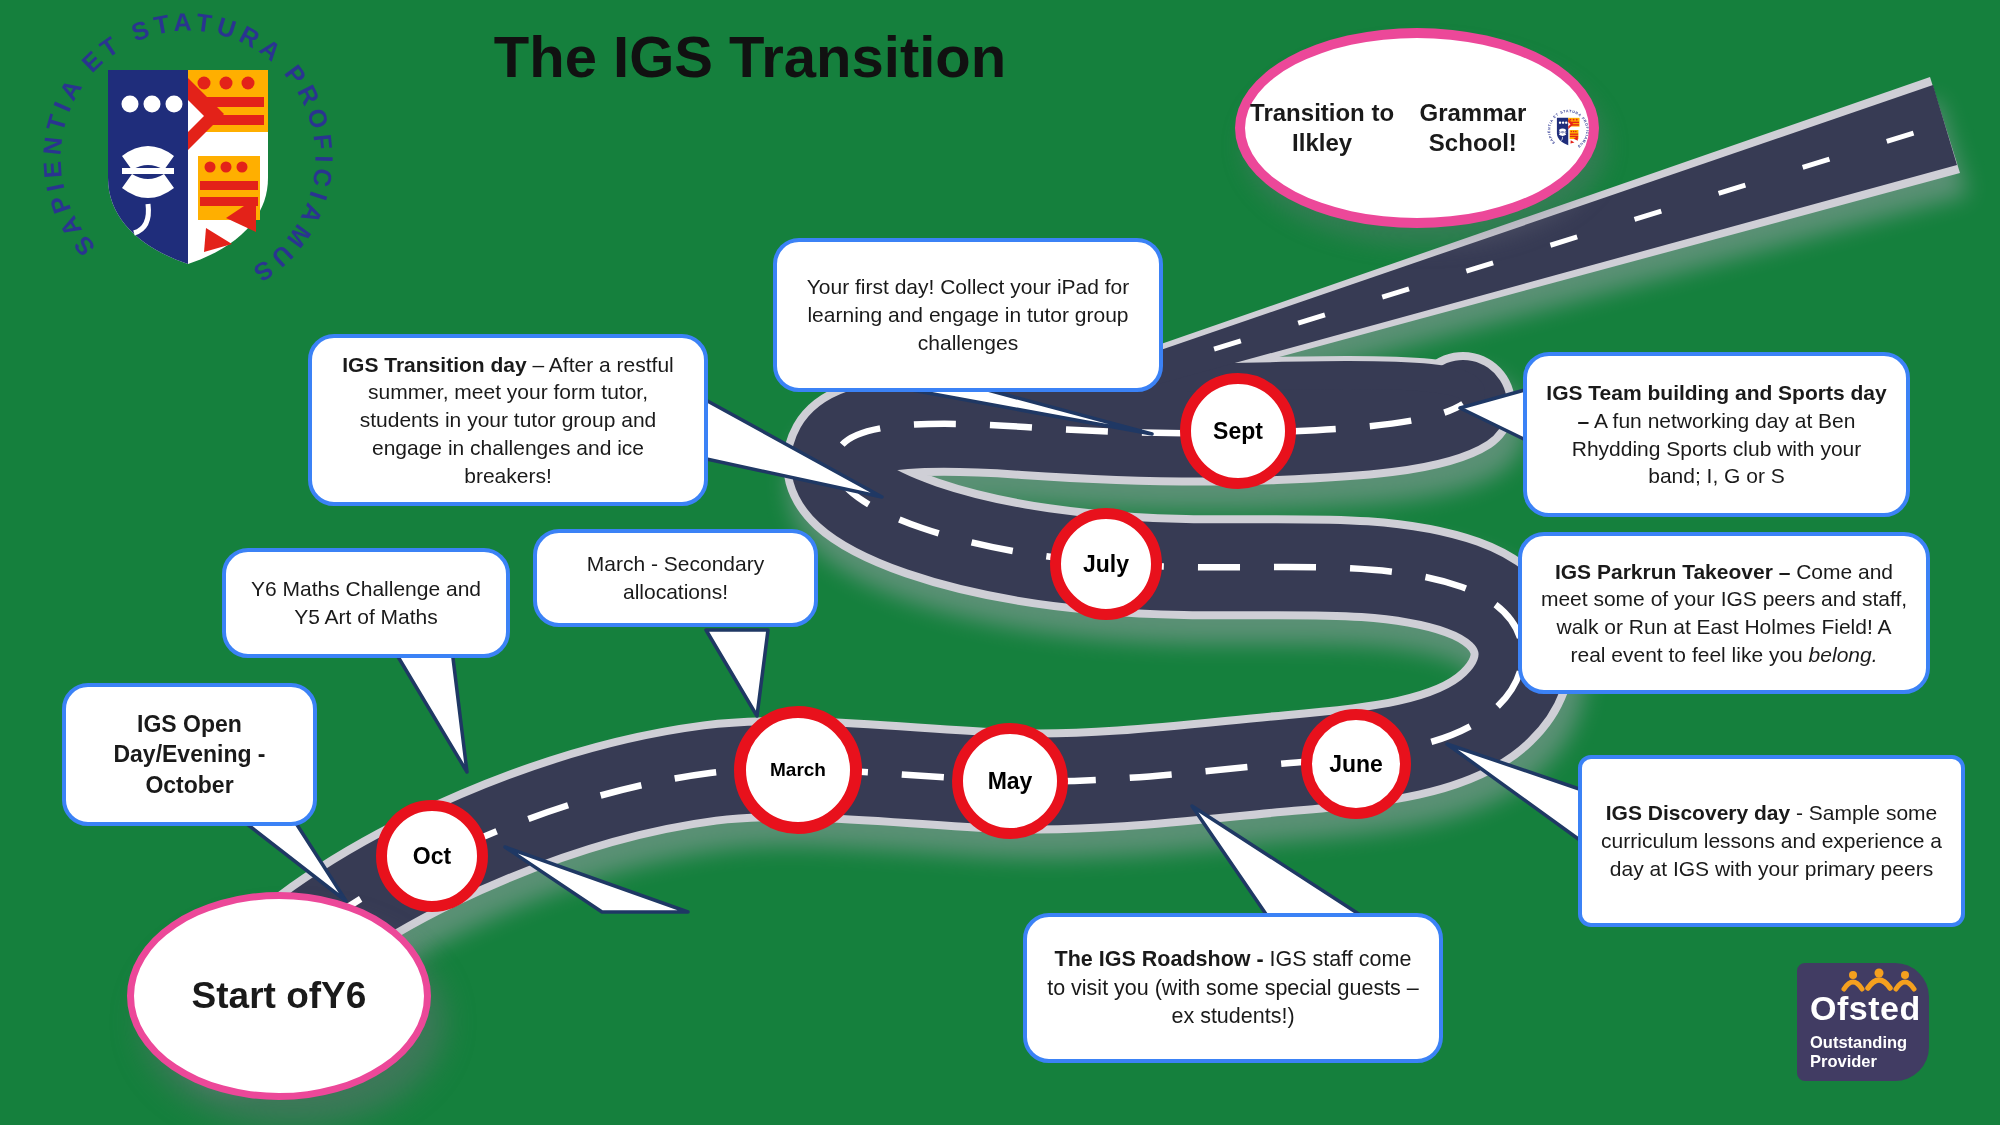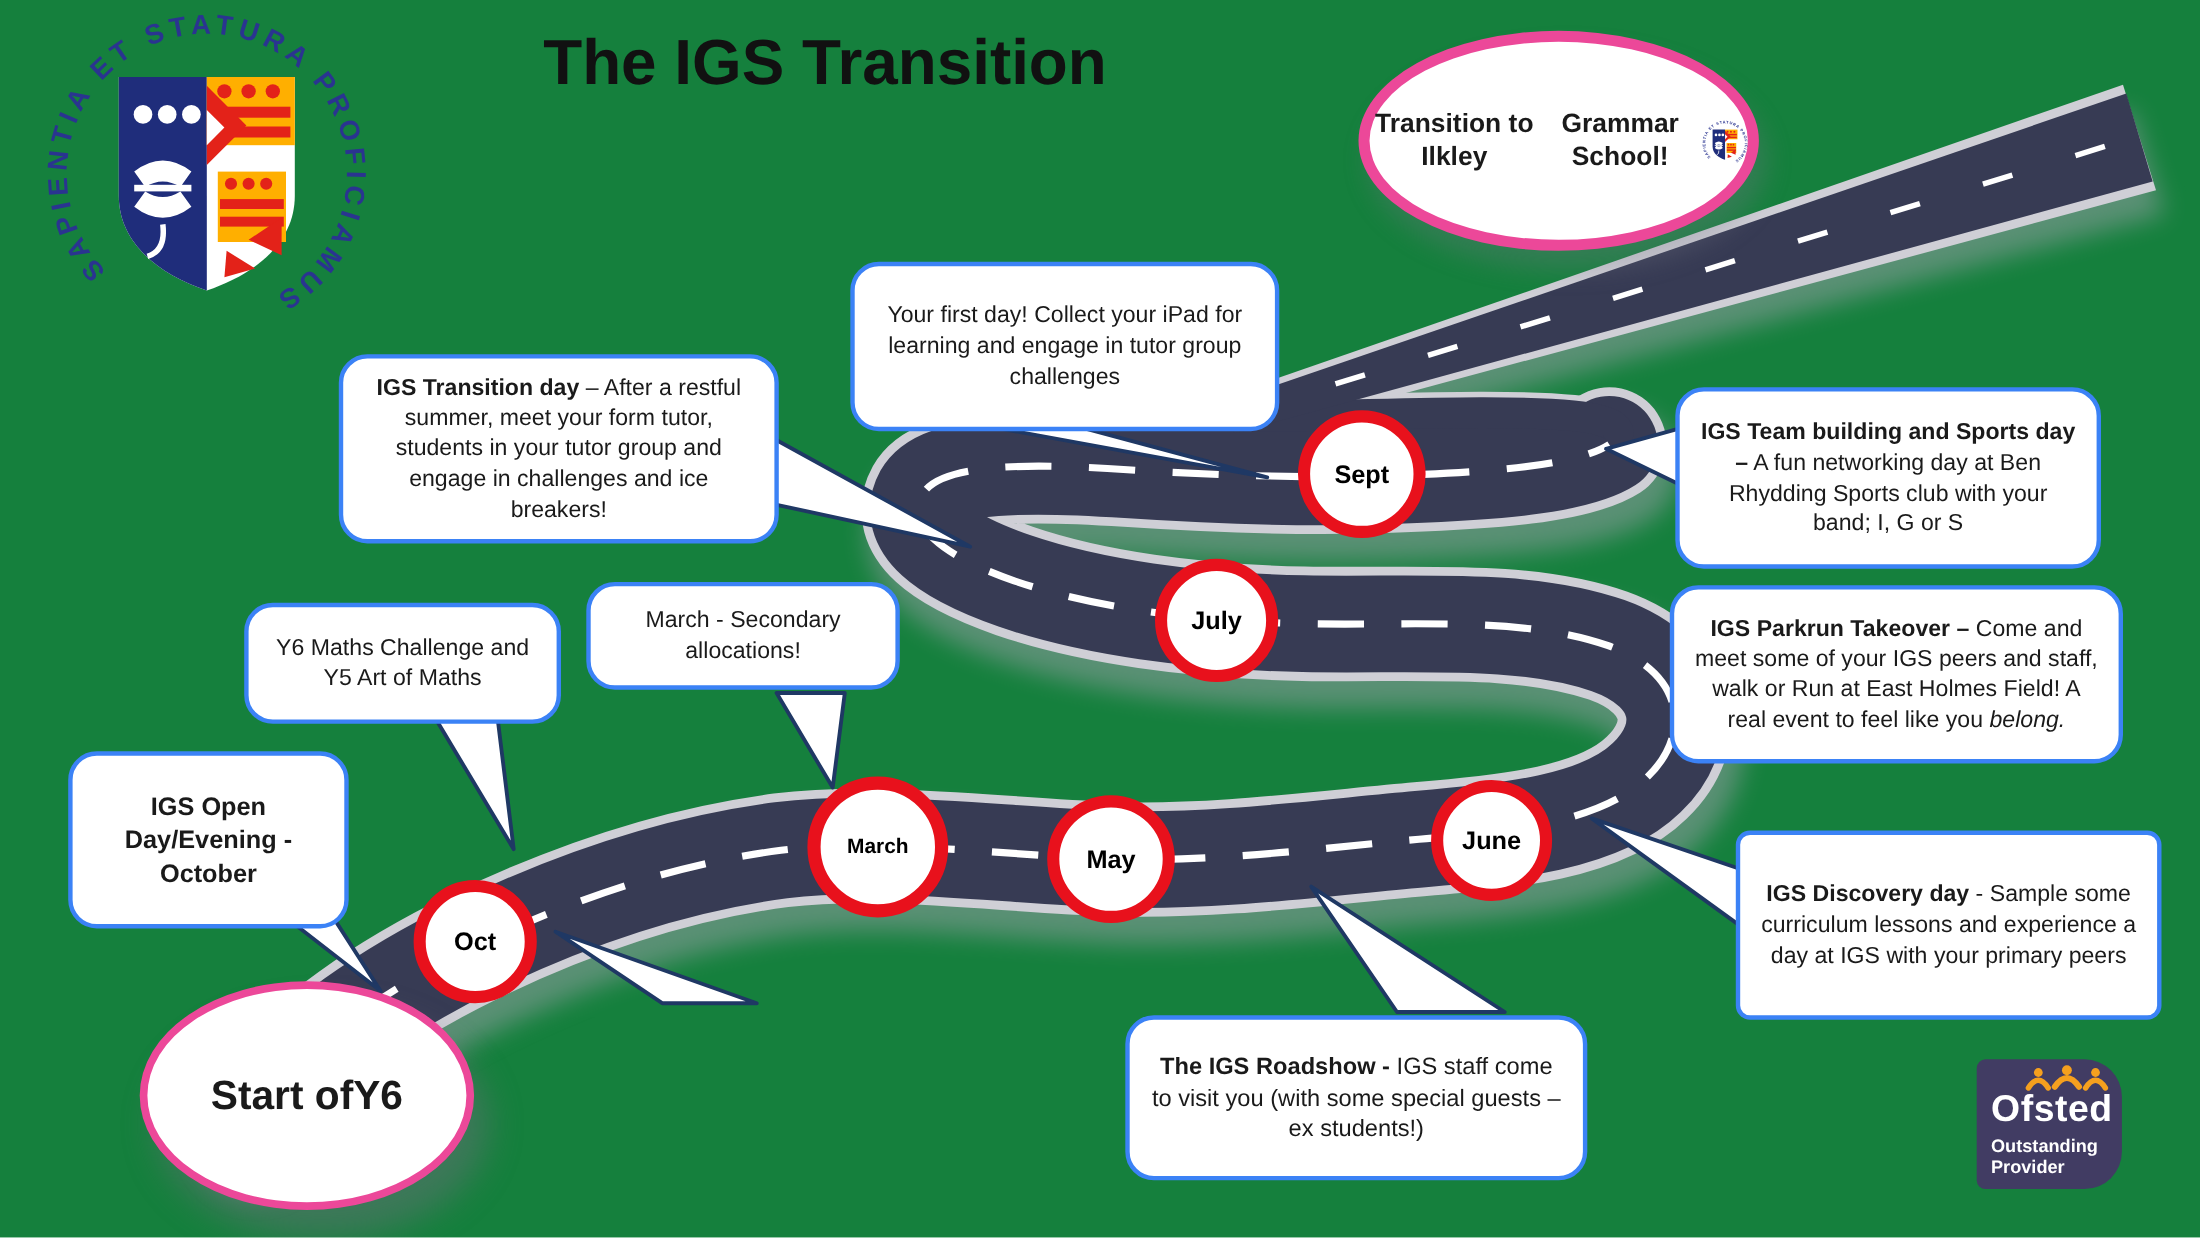--- a/index.html
+++ b/index.html
@@ -17,27 +17,27 @@
           box-sizing:border-box;color:#000;}
   .oval{position:absolute;z-index:5;background:#fff;border:7px solid #ec4899;border-radius:50%;
         display:flex;flex-direction:row;align-items:center;justify-content:center;
         text-align:center;box-sizing:border-box;}
   
   #title{position:absolute;left:330px;top:22px;width:840px;z-index:2;text-align:center;
          font-weight:bold;font-size:58px;line-height:1.22;color:#111;}
   #title .gold{color:#FFC000;}
   
   #b-first-day   {left:773px; top:238px; width:390px; height:154px;}
-  #b-transition  {left:308px; top:322px; width:400px; height:172px;}
+  #b-transition  {left:308px; top:334px; width:400px; height:172px;}
   #b-team        {left:1523px;top:352px; width:387px; height:165px;}
   #b-parkrun     {left:1518px;top:532px; width:412px; height:162px;}
   #b-discovery   {left:1578px;top:755px; width:387px; height:172px;border-radius:13px;}
-  #b-roadshow    {left:1023px;top:913px; width:420px; height:150px;font-size:21.5px;margin-top:10px;}
+  #b-roadshow    {left:1023px;top:913px; width:420px; height:150px;font-size:21.5px;}
   #b-bradford    {left:585px; top:903px; width:245px; height:154px;}
-  #b-openday     {left:62px;  top:683px; width:255px; height:161px;font-weight:bold;font-size:23px;}
+  #b-openday     {left:62px;  top:683px; width:255px; height:143px;font-weight:bold;font-size:23px;}
   #b-maths       {left:222px; top:548px; width:288px; height:110px;}
   #b-march       {left:533px; top:529px; width:285px; height:98px;}
   
   #m-oct  {left:376px; top:800px; width:112px;height:112px;}
   #m-march{left:734px; top:706px; width:128px;height:128px;border-width:12px;font-size:19px;}
   #m-may  {left:952px; top:723px; width:116px;height:116px;}
   #m-june {left:1301px;top:709px; width:110px;height:110px;}
   #m-july {left:1050px;top:508px; width:112px;height:112px;}
   #m-sept {left:1180px;top:373px; width:116px;height:116px;}
   

